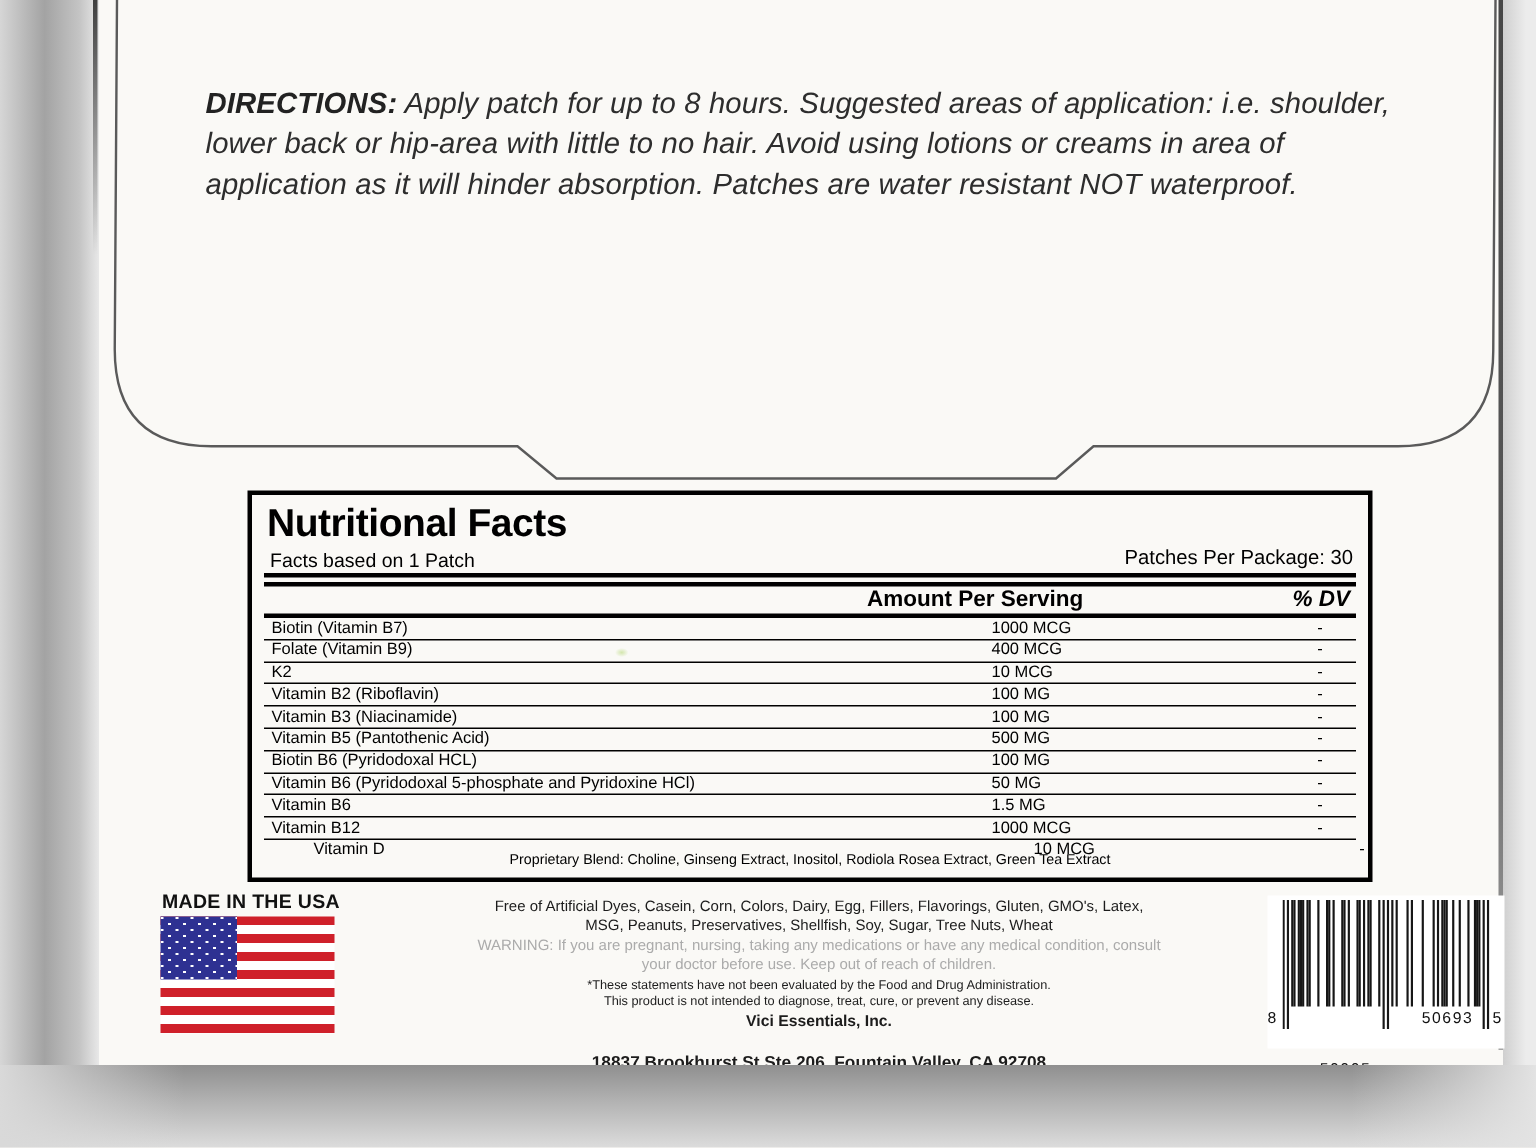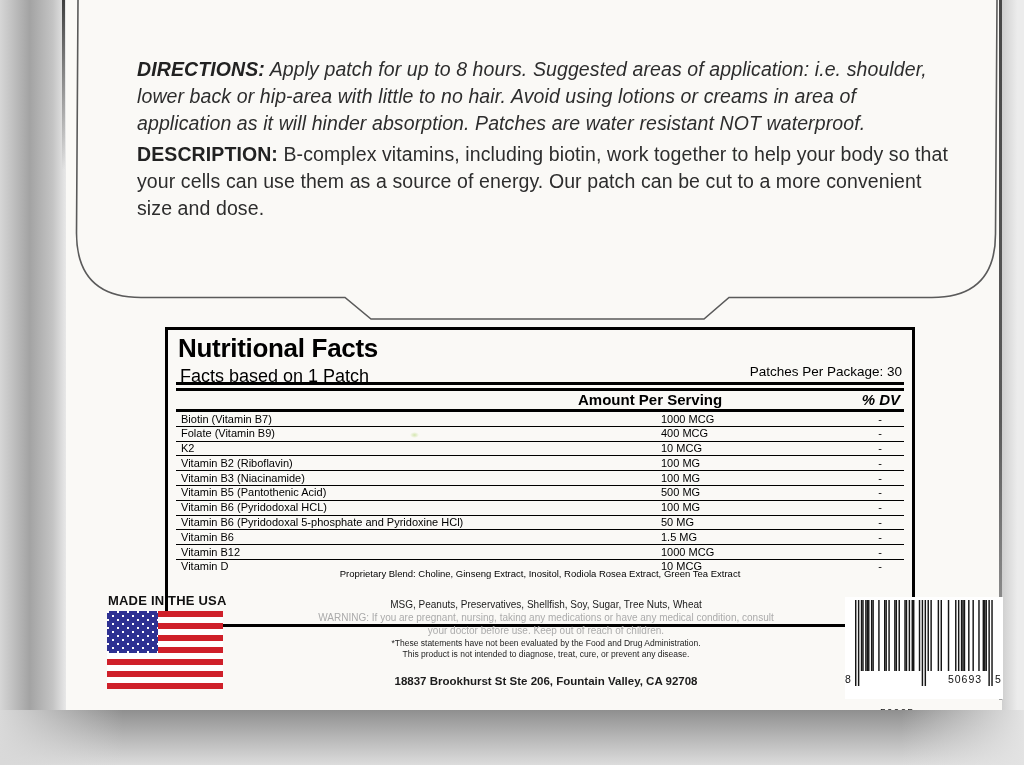--- a/index.html
+++ b/index.html
@@ -30,33 +30,33 @@
   .diecut-svg{position:absolute;left:0;top:0;}
 
   
   .copy{position:absolute;left:137px;width:812px;color:#2d2d2d;
     font-size:19.5px;line-height:27px;letter-spacing:0.1px;}
   .copy b{color:#222;}
   #directions{top:56px;font-style:italic;}
   #description{top:141px;}
 
   
-  .nf{position:absolute;left:165px;top:327px;width:750px;height:300px;
+  .nf{position:absolute;left:165px;top:327px;width:750px;height:261px;
     border:3px solid #000;background:#faf9f6;box-sizing:border-box;color:#000;}
   .nf-title{position:absolute;left:10px;top:3px;font-size:26px;font-weight:bold;letter-spacing:-0.3px;}
-  .nf-sub{position:absolute;left:12px;top:36px;font-size:18px;text-align:right;}
+  .nf-sub{position:absolute;left:12px;top:36px;font-size:13px;text-align:right;}
   .nf-ppp{position:absolute;right:10px;top:34px;font-size:13.5px;text-align:right;}
   .nf-doublerule{position:absolute;left:8px;right:8px;top:52px;height:3px;
     border-top:3px solid #000;border-bottom:3px solid #000;}
   .nf-colhead-amount{position:absolute;left:410px;top:61px;font-size:15px;font-weight:bold;}
   .nf-colhead-dv{position:absolute;right:12px;top:61px;font-size:15px;font-weight:bold;font-style:italic;}
   .nf-thickrule{position:absolute;left:8px;right:8px;top:79px;height:3px;background:#000;}
   .nf-rows{position:absolute;left:8px;right:8px;top:82px;}
   .nf-row{position:relative;height:13.8px;font-size:11px;border-bottom:1.3px solid #000;}
-  .nf-row.last{border-bottom:none;}
+  .nf-row.last{border-bottom:none;margin-left:28px;}
   .nf-row .name{position:absolute;left:5px;top:0.5px;white-space:nowrap;}
   .nf-row .amount{position:absolute;left:485px;top:0.5px;white-space:nowrap;}
   .nf-row .dv{position:absolute;left:692px;top:0.5px;width:24px;text-align:center;}
   .nf-blend{position:absolute;left:0;right:0;top:238px;text-align:center;font-size:9.5px;}
 
   .green-speck{position:absolute;left:410px;top:432px;width:9px;height:6px;border-radius:50%;
     background:radial-gradient(closest-side,#d3e6ad,rgba(211,230,173,0));}
 
   
   .made-usa{position:absolute;left:108px;top:593px;font-size:13px;font-weight:bold;
@@ -97,23 +97,20 @@
   <div class="edge-left-dark"></div>
   <div class="edge-right-dark"></div>
 
   <svg class="diecut-svg" width="1024" height="340">
     <path d="M 78 0 L 76.5 233 Q 76.5 297.5 141 297.5 L 345 297.5 L 371 319 L 704 319 L 729 297.5 L 932 297.5 Q 995.5 297.5 995.5 234 L 997 0" fill="none" stroke="#5a5a5a" stroke-width="1.6"></path>
   </svg>
 
   <div class="copy" id="directions">
     <b>DIRECTIONS:</b><span> Apply patch for up to 8 hours. Suggested areas of application: i.e. shoulder, lower back or hip-area with little to no hair. Avoid using lotions or creams in area of application as it will hinder absorption. Patches are water resistant NOT waterproof.</span>
   </div>
-  <div class="copy" id="description">
-    <b>DESCRIPTION:</b><span> B-complex vitamins, including biotin, work together to help your body so that your cells can use them as a source of energy. Our patch can be cut to a more convenient size and dose.</span>
-  </div>
 
   <div class="nf">
     <div class="nf-title">Nutritional Facts</div>
     <div class="nf-sub">Facts based on 1 Patch</div>
     <div class="nf-ppp">Patches Per Package: 30</div>
     <div class="nf-doublerule"></div>
     <div class="nf-colhead-amount">Amount Per Serving</div>
     <div class="nf-colhead-dv">% DV</div>
     <div class="nf-thickrule"></div>
 
@@ -142,21 +139,21 @@
         <span class="name">Vitamin B3 (Niacinamide)</span>
         <span class="amount">100 MG</span>
         <span class="dv">-</span>
       </div>
       <div class="nf-row">
         <span class="name">Vitamin B5 (Pantothenic Acid)</span>
         <span class="amount">500 MG</span>
         <span class="dv">-</span>
       </div>
       <div class="nf-row">
-        <span class="name">Vitamin B6 (Pyridodoxal HCL)</span>
+        <span class="name">Biotin B6 (Pyridodoxal HCL)</span>
         <span class="amount">100 MG</span>
         <span class="dv">-</span>
       </div>
       <div class="nf-row">
         <span class="name">Vitamin B6 (Pyridodoxal 5-phosphate and Pyridoxine HCl)</span>
         <span class="amount">50 MG</span>
         <span class="dv">-</span>
       </div>
       <div class="nf-row">
         <span class="name">Vitamin B6</span>
@@ -179,27 +176,29 @@
   </div>
 
   <div class="green-speck"></div>
 
   <div class="made-usa">MADE IN THE USA</div>
   <div class="flag">
     <div class="canton"></div>
   </div>
 
   <div class="legal">
+    <div class="freeof">Free of Artificial Dyes, Casein, Corn, Colors, Dairy, Egg, Fillers, Flavorings, Gluten, GMO's, Latex,</div>
     <div class="freeof">MSG, Peanuts, Preservatives, Shellfish, Soy, Sugar, Tree Nuts, Wheat</div>
     <div class="warning">WARNING: If you are pregnant, nursing, taking any medications or have any medical condition, consult</div>
     <div class="warning">your doctor before use. Keep out of reach of children.</div>
     <div class="fda">
       <div>*These statements have not been evaluated by the Food and Drug Administration.</div>
       <div>This product is not intended to diagnose, treat, cure, or prevent any disease.</div>
     </div>
+    <div class="company">Vici Essentials, Inc.</div>
     <div class="address">18837 Brookhurst St Ste 206, Fountain Valley, CA 92708</div>
   </div>
 
   <div class="barcode">
     <svg id="barcode-svg" width="140" height="88" fill="#161616">
         <rect x="0.00" y="0" width="1.45" height="86"></rect>
         <rect x="2.90" y="0" width="1.45" height="86"></rect>
         <rect x="5.80" y="0" width="1.45" height="71"></rect>
         <rect x="7.25" y="0" width="1.45" height="71"></rect>
         <rect x="10.15" y="0" width="1.45" height="71"></rect>

